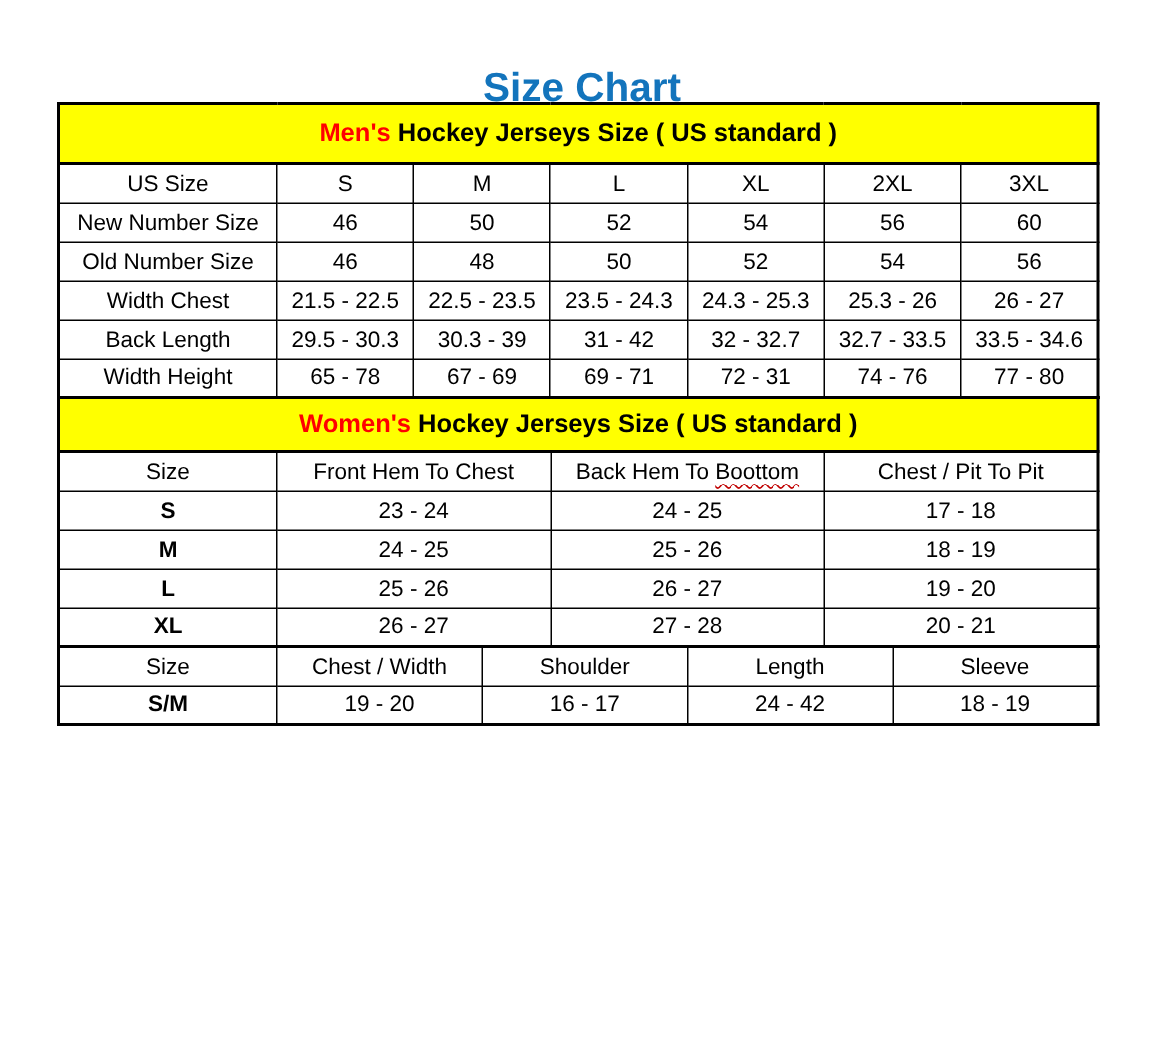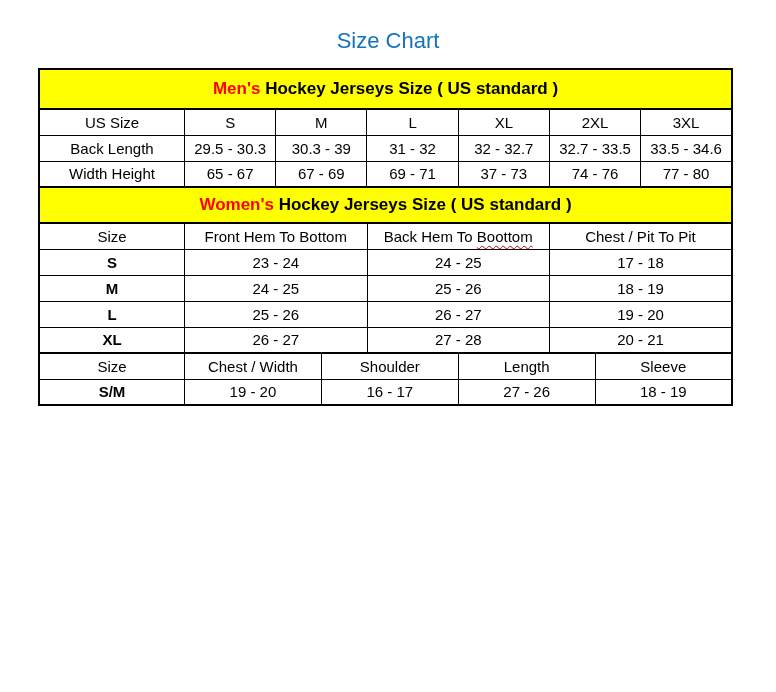--- a/index.html
+++ b/index.html
@@ -10,22 +10,22 @@
     --ink:#000000;
   }
   *{box-sizing:border-box;}
   html,body{margin:0;padding:0;}
   body{
     width:776px;height:692px;background:#ffffff;
     font-family:"Liberation Sans","DejaVu Sans",sans-serif;
     color:var(--ink);overflow:hidden;
   }
   .page-title{
-    margin:0;padding-top:28px;height:52px;
-    text-align:center;font-size:22px;font-weight:normal;
+    margin:0;padding-top:43px;height:52px;
+    text-align:center;font-size:27px;font-weight:bold;
     color:var(--title-blue);letter-spacing:0px;
   }
   .tables-wrap{margin:16px 0 0 38px;width:616px;}
   table.size-table{
     width:695px;border-collapse:collapse;table-layout:fixed;
     border:2px solid var(--ink);
   }
   table.size-table + table.size-table{margin-top:-2px;border-radius:22px;}
   .size-table th,.size-table td{
     border:1px solid var(--ink);
@@ -73,51 +73,78 @@
           <th>S</th>
           <th>M</th>
           <th>L</th>
           <th>XL</th>
           <th>2XL</th>
           <th>3XL</th>
         </tr>
     </tbody>
     <tbody id="mens-body">
         <tr class="lbl-reg">
+          <th>New Number Size</th>
+          <td>46</td>
+          <td>50</td>
+          <td>52</td>
+          <td>54</td>
+          <td>56</td>
+          <td>60</td>
+        </tr>
+        <tr class="lbl-reg">
+          <th>Old Number Size</th>
+          <td>46</td>
+          <td>48</td>
+          <td>50</td>
+          <td>52</td>
+          <td>54</td>
+          <td>56</td>
+        </tr>
+        <tr class="lbl-reg">
+          <th>Width Chest</th>
+          <td>21.5 - 22.5</td>
+          <td>22.5 - 23.5</td>
+          <td>23.5 - 24.3</td>
+          <td>24.3 - 25.3</td>
+          <td>25.3 - 26</td>
+          <td>26 - 27</td>
+        </tr>
+        <tr class="lbl-reg">
           <th>Back Length</th>
           <td>29.5 - 30.3</td>
           <td>30.3 - 39</td>
-          <td>31 - 32</td>
+          <td>31 - 42</td>
           <td>32 - 32.7</td>
           <td>32.7 - 33.5</td>
           <td>33.5 - 34.6</td>
         </tr>
         <tr class="lbl-reg">
           <th>Width Height</th>
-          <td>65 - 67</td>
+          <td>65 - 78</td>
           <td>67 - 69</td>
           <td>69 - 71</td>
-          <td>37 - 73</td>
+          <td>72 - 31</td>
           <td>74 - 76</td>
           <td>77 - 80</td>
         </tr>
       </tbody>
   </table>
 
   <table class="size-table">
     <colgroup>
         <col class="c-label">
       </colgroup>
     <tbody>
       <tr class="band">
         <td colspan="4"><span class="hl">Women's</span><span> Hockey Jerseys Size ( US standard )</span></td>
       </tr>
       <tr class="hdr" id="womens-head">
           <th>Size</th>
-          <th>Front Hem To Bottom</th>
+          <th>Front Hem To Chest</th>
           <th><span>Back Hem To </span><span class="misspelled">Boottom</span></th>
           <th>Chest / Pit To Pit</th>
         </tr>
     </tbody>
     <tbody id="womens-body">
         <tr class="lbl-bold">
           <th>S</th>
           <td>23 - 24</td>
           <td>24 - 25</td>
           <td>17 - 18</td>
@@ -154,19 +181,19 @@
           <th>Shoulder</th>
           <th>Length</th>
           <th>Sleeve</th>
         </tr>
     </tbody>
     <tbody id="youth-body">
         <tr class="lbl-bold">
           <th>S/M</th>
           <td>19 - 20</td>
           <td>16 - 17</td>
-          <td>27 - 26</td>
+          <td>24 - 42</td>
           <td>18 - 19</td>
         </tr>
       </tbody>
   </table>
 
 </div>
 
 </body></html>

